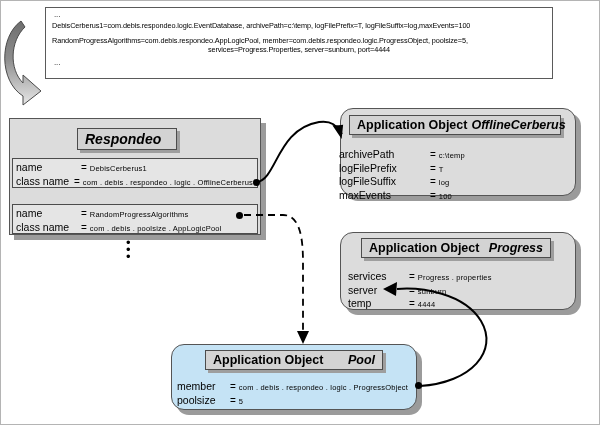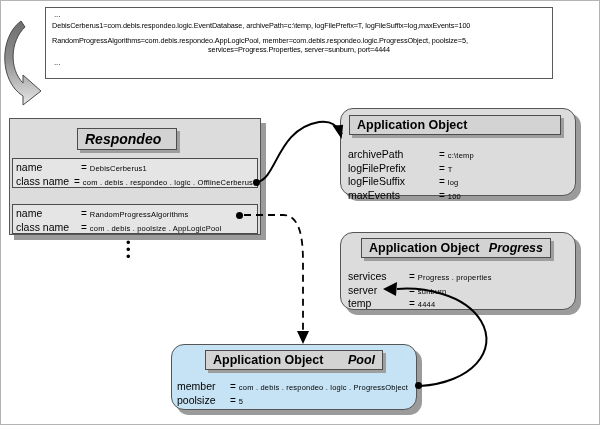--- a/index.html
+++ b/index.html
@@ -210,22 +210,23 @@
   <div style="position:absolute; left:125px; top:238px; font-size:13px; line-height:7px; color:#000; z-index:4; letter-spacing:0;">
     <div>•</div>
     <div>•</div>
     <div>•</div>
   </div>
 
   <div class="shadow-layer" style="left:344px; top:112px; width:236px; height:88px; border-radius:13px;"></div>
   <div class="obj-box rounded" style="left:339px; top:107px; width:236px; height:88px; z-index:2;"></div>
   <div class="title-plate" style="left:348px; top:114px; width:212px; height:20px; font-size:12.5px; z-index:4;">
     <span class="tpre">Application Object</span>
-  </div>
-  <div class="body-rows" style="left:347px; top:147px; z-index:4;">
+    <span class="tname">OfflineCerberus</span>
+  </div>
+  <div class="body-rows" style="left:338px; top:147px; z-index:4;">
     <div class="attr-row">
       <span class="attr-key k-w2">archivePath</span>
       <span class="attr-eq">=</span>
       <span class="attr-val">c:\temp</span>
     </div>
     <div class="attr-row">
       <span class="attr-key k-w2">logFilePrefix</span>
       <span class="attr-eq">=</span>
       <span class="attr-val">T</span>
     </div>

